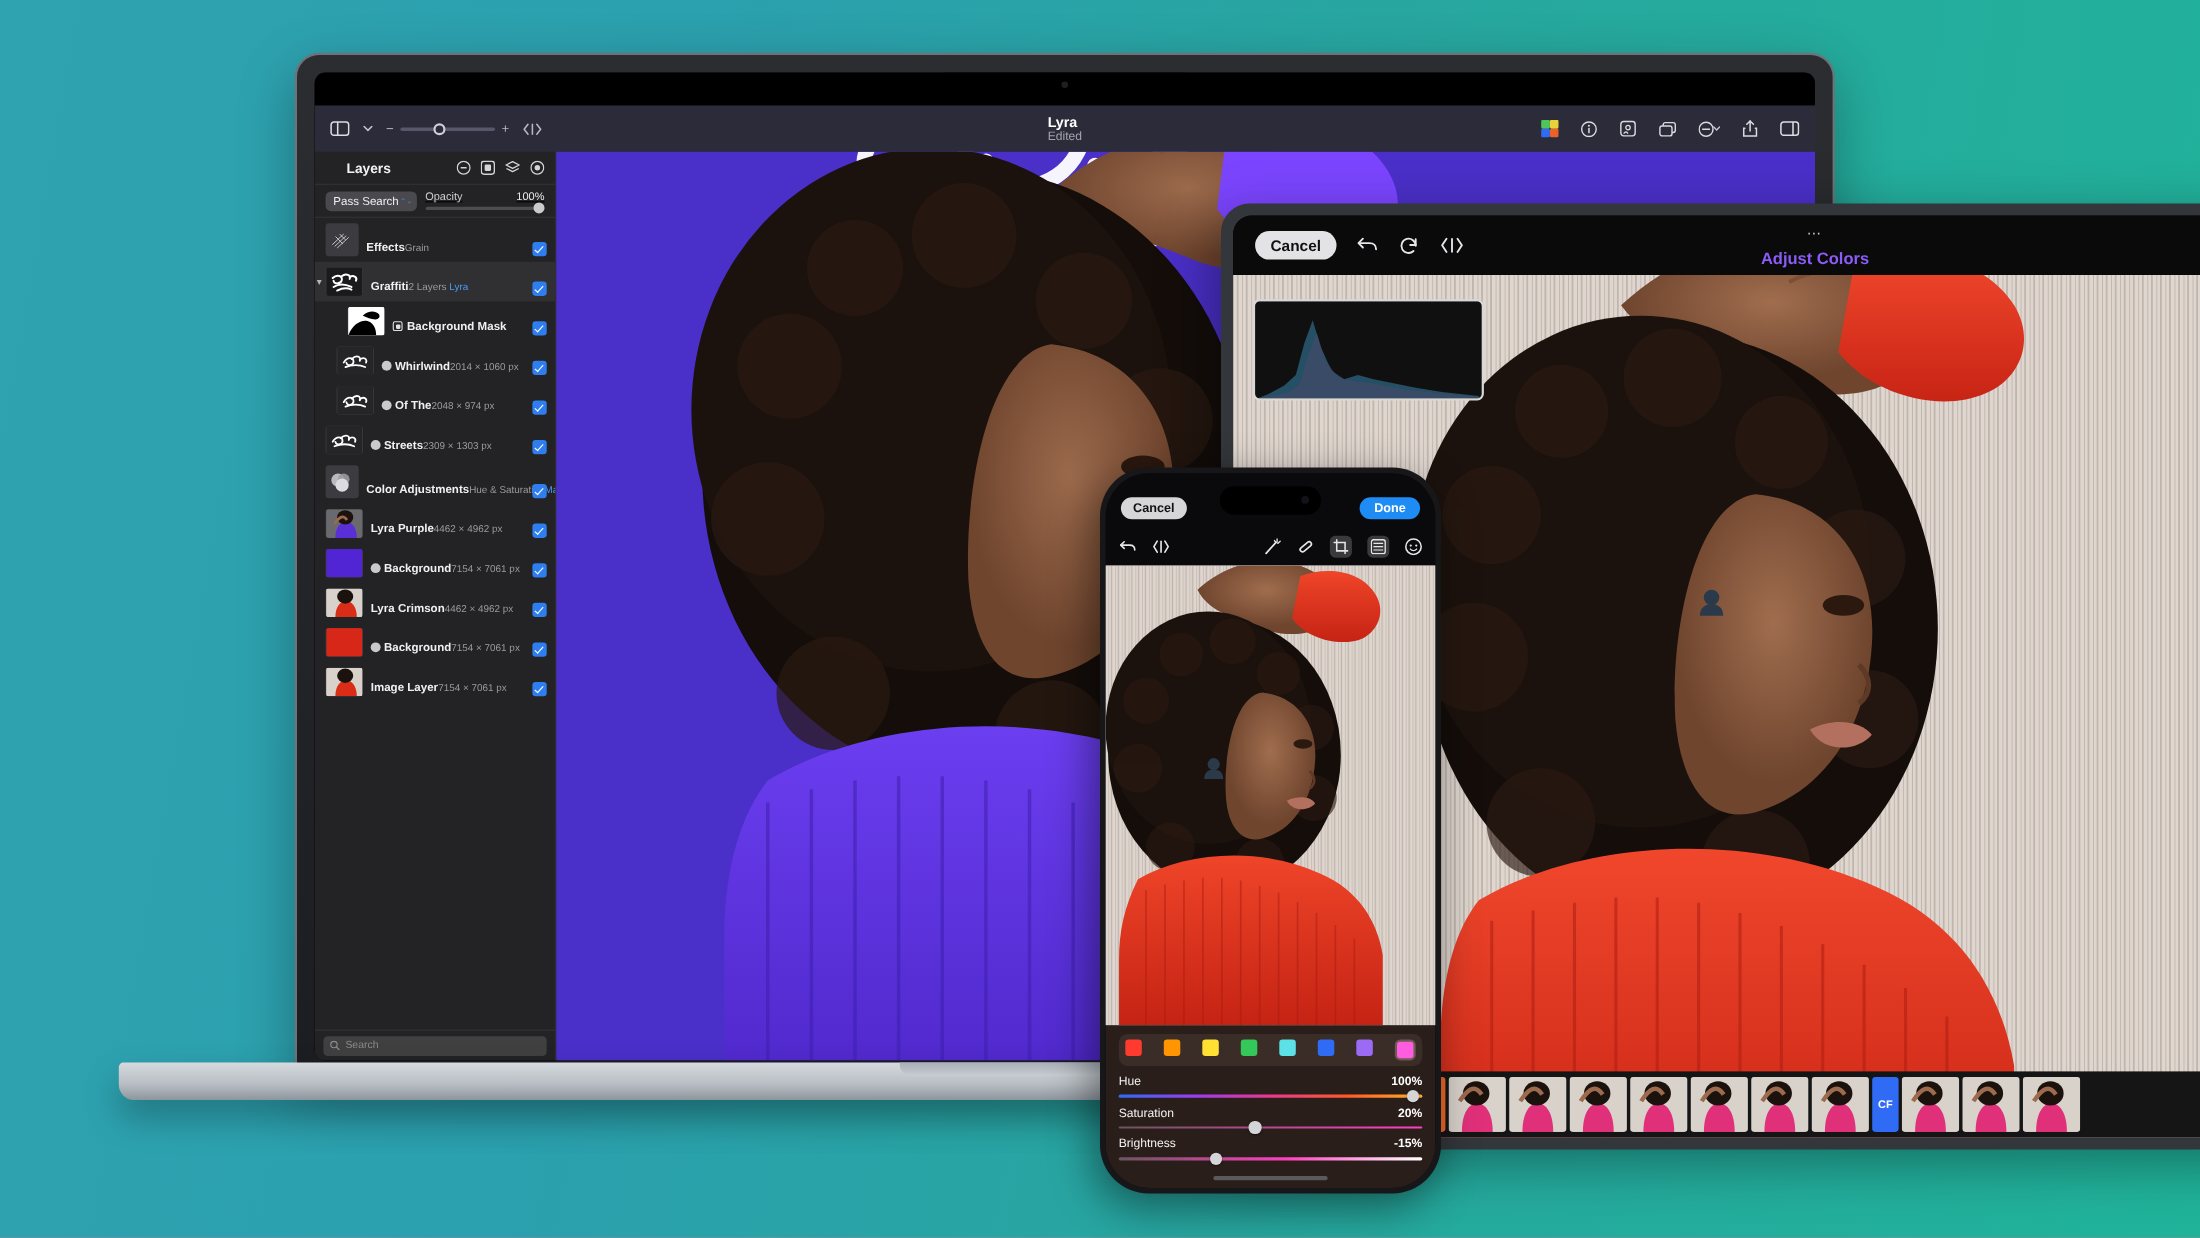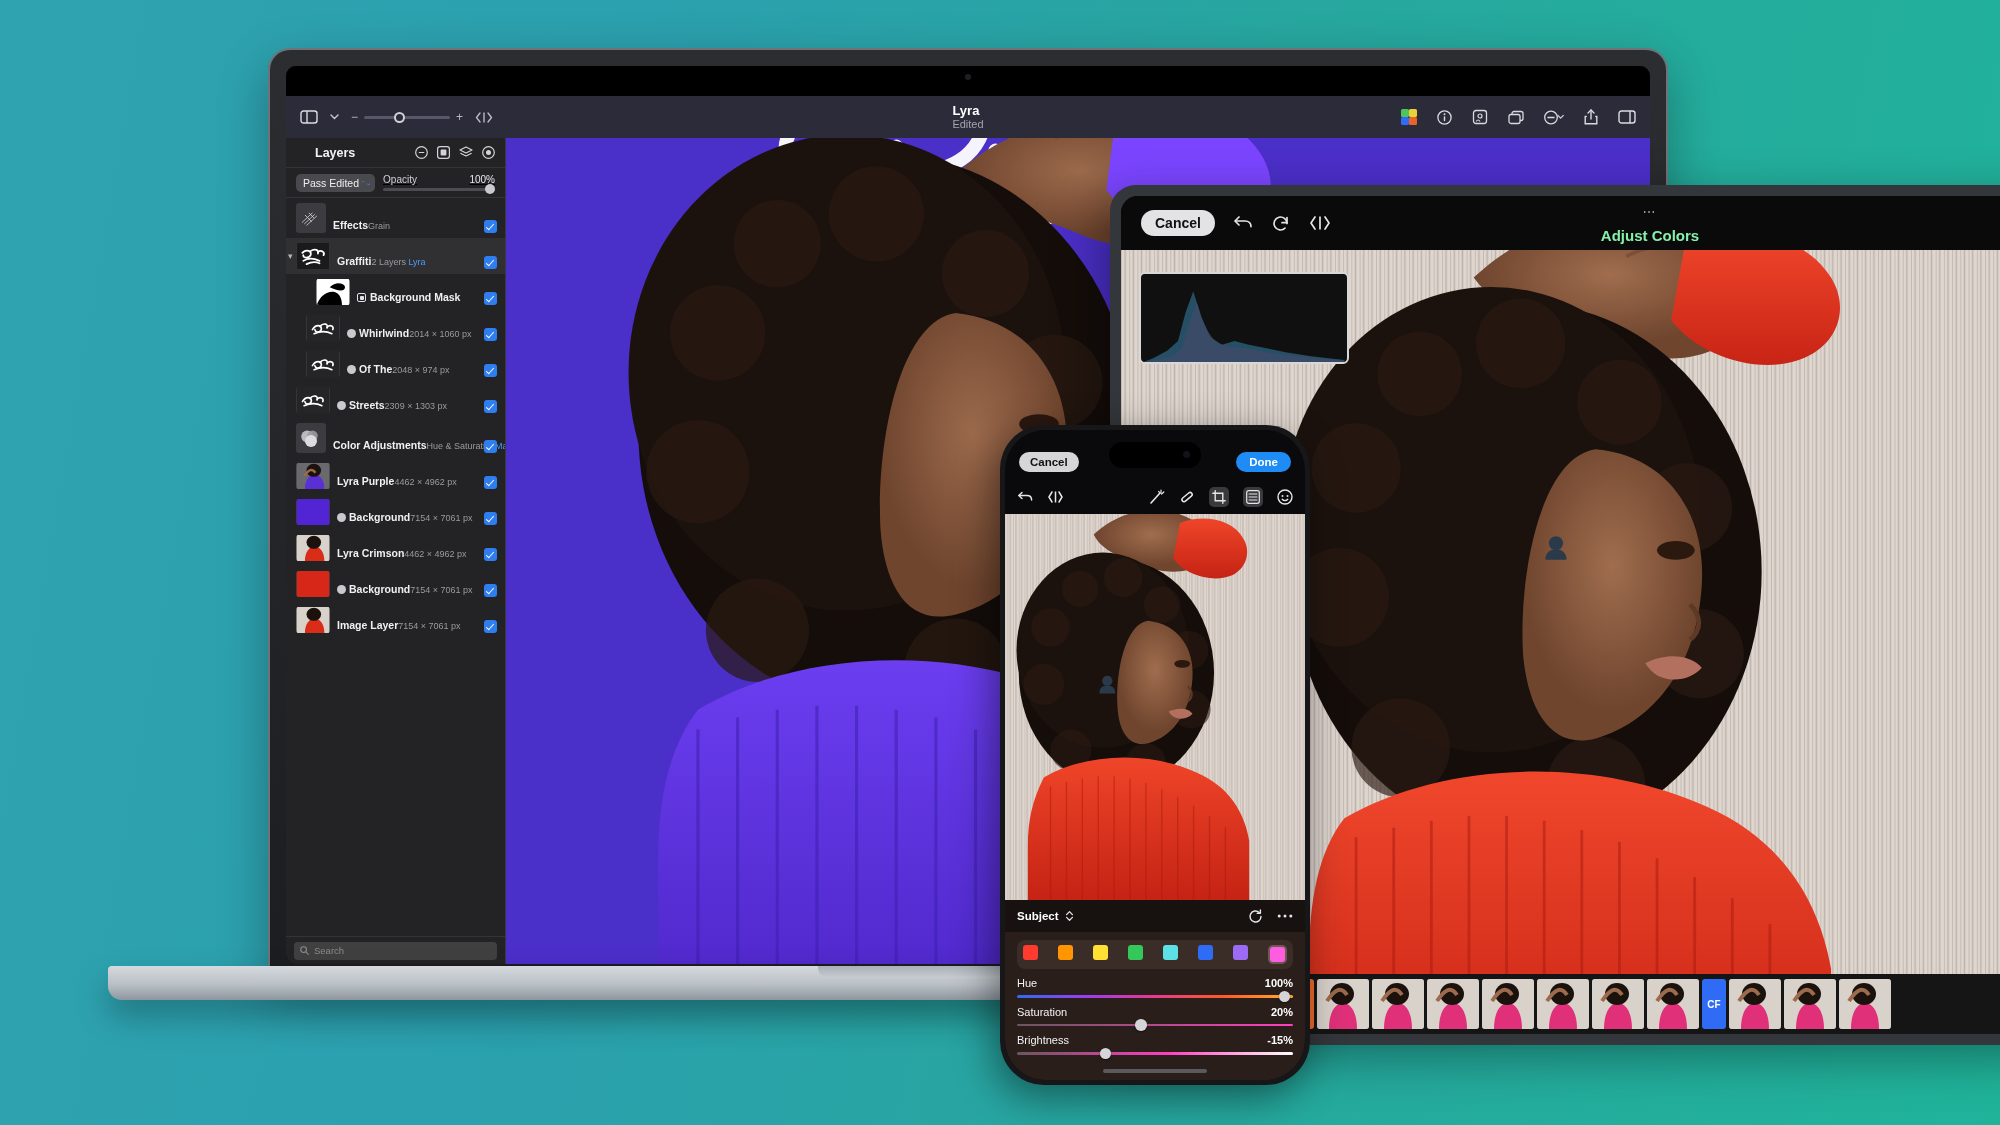--- a/index.html
+++ b/index.html
@@ -122,21 +122,21 @@
 
   
   .ipad {
     position:absolute; left:1110px; top:185px; width:1080px; height:860px;
     background:#33363a; border-radius:26px; padding:11px;
     box-shadow:-10px 14px 48px rgba(0,0,0,.35);
   }
   .ipad-screen { width:100%; height:100%; background:#000; border-radius:17px; overflow:hidden; position:relative; display:flex; flex-direction:column;}
   .ipad-top { height:54px; flex:0 0 54px; background:#0a0a0a; display:flex; align-items:center; padding:0 20px; position:relative;}
   .pill-btn { background:#e3e3e5; color:#111; font-size:14px; font-weight:bold; padding:5px 14px; border-radius:14px;}
-  .ipad-title { position:absolute; left:50%; transform:translateX(-50%); color:#86efac; font-size:15px; font-weight:bold;}
+  .ipad-title { position:absolute; left:50%; transform:translateX(-50%); color:#8b5cf6; font-size:15px; font-weight:bold;}
   .ipad-dots { position:absolute; left:50%; transform:translateX(-50%); top:8px; color:#c8c8cc; font-size:13px; letter-spacing:2px;}
   .ipad-body { flex:1; position:relative; background:#cfc7c1; overflow:hidden;}
   .histogram {
     position:absolute; left:18px; top:22px; width:210px; height:92px;
     background:#111; border:2px solid #d8d8d8; border-radius:6px; overflow:hidden;
   }
   .ipad-filmstrip {
     position:absolute; left:0; right:178px; bottom:0; height:60px; background:#151515;
     display:flex; align-items:center; gap:3px; padding:0 4px; overflow:hidden;
   }
@@ -304,21 +304,21 @@
               <span>
                   <svg width="13" height="13" viewBox="0 0 13 13">
                     <circle cx="6.5" cy="6.5" r="5.8" fill="none" stroke="#d4d4d8" stroke-width="1.2"></circle>
                     <circle cx="6.5" cy="6.5" r="2.5" fill="#d4d4d8"></circle>
                   </svg>
                 </span>
             </span>
           </div>
 
           <div class="blendrow">
-            <span class="blendsel">Pass Edited</span>
+            <span class="blendsel">Pass Search</span>
             <div class="opacity-wrap">
               <div class="opacity-top">
                 <span class="ol">Opacity</span>
                 <span class="ov">100%</span>
               </div>
               <div class="opacity-track">
                   <div class="opacity-knob"></div>
                 </div>
             </div>
           </div>
@@ -902,44 +902,20 @@
             <path d="M198 266v74"></path>
             <path d="M212 276v64"></path>
         </g>
         <g transform="translate(108,150)">
           <circle cx="0" cy="-3" r="4.5" fill="#2b3a4a"></circle>
           <path d="M-7 8c0-5 3-7 7-7s7 2 7 7z" fill="#2b3a4a"></path>
         </g>
       </svg>
     </div>
 
-    <div class="ph-subjbar">
-      <span class="lbl">Subject</span>
-      <span>
-          <svg width="9" height="12" viewBox="0 0 9 12">
-            <path d="M1.6 4.6L4.5 1.6 7.4 4.6" fill="none" stroke="#e6e6ea" stroke-width="1.3" stroke-linecap="round" stroke-linejoin="round"></path>
-            <path d="M1.6 7.4L4.5 10.4 7.4 7.4" fill="none" stroke="#e6e6ea" stroke-width="1.3" stroke-linecap="round" stroke-linejoin="round"></path>
-          </svg>
-        </span>
-      <span class="rt">
-        <span>
-            <svg width="15" height="15" viewBox="0 0 15 15">
-              <path d="M13 7.5A5.5 5.5 0 1 1 11.2 3.4" fill="none" stroke="#e6e6ea" stroke-width="1.4" stroke-linecap="round"></path>
-              <path d="M12.4 1v3.2H9.2" fill="none" stroke="#e6e6ea" stroke-width="1.4" stroke-linecap="round" stroke-linejoin="round"></path>
-            </svg>
-          </span>
-        <span>
-            <svg width="16" height="6" viewBox="0 0 16 6">
-              <circle cx="2.2" cy="3" r="1.5" fill="#e6e6ea"></circle>
-              <circle cx="8" cy="3" r="1.5" fill="#e6e6ea"></circle>
-              <circle cx="13.8" cy="3" r="1.5" fill="#e6e6ea"></circle>
-            </svg>
-          </span>
-      </span>
-    </div>
 
     <div class="ph-panel">
       <div class="ph-swatches" id="phswatches">
           <span>
             <i style="background: rgb(255, 59, 48);"></i>
           </span>
           <span>
             <i style="background: rgb(255, 149, 0);"></i>
           </span>
           <span>

